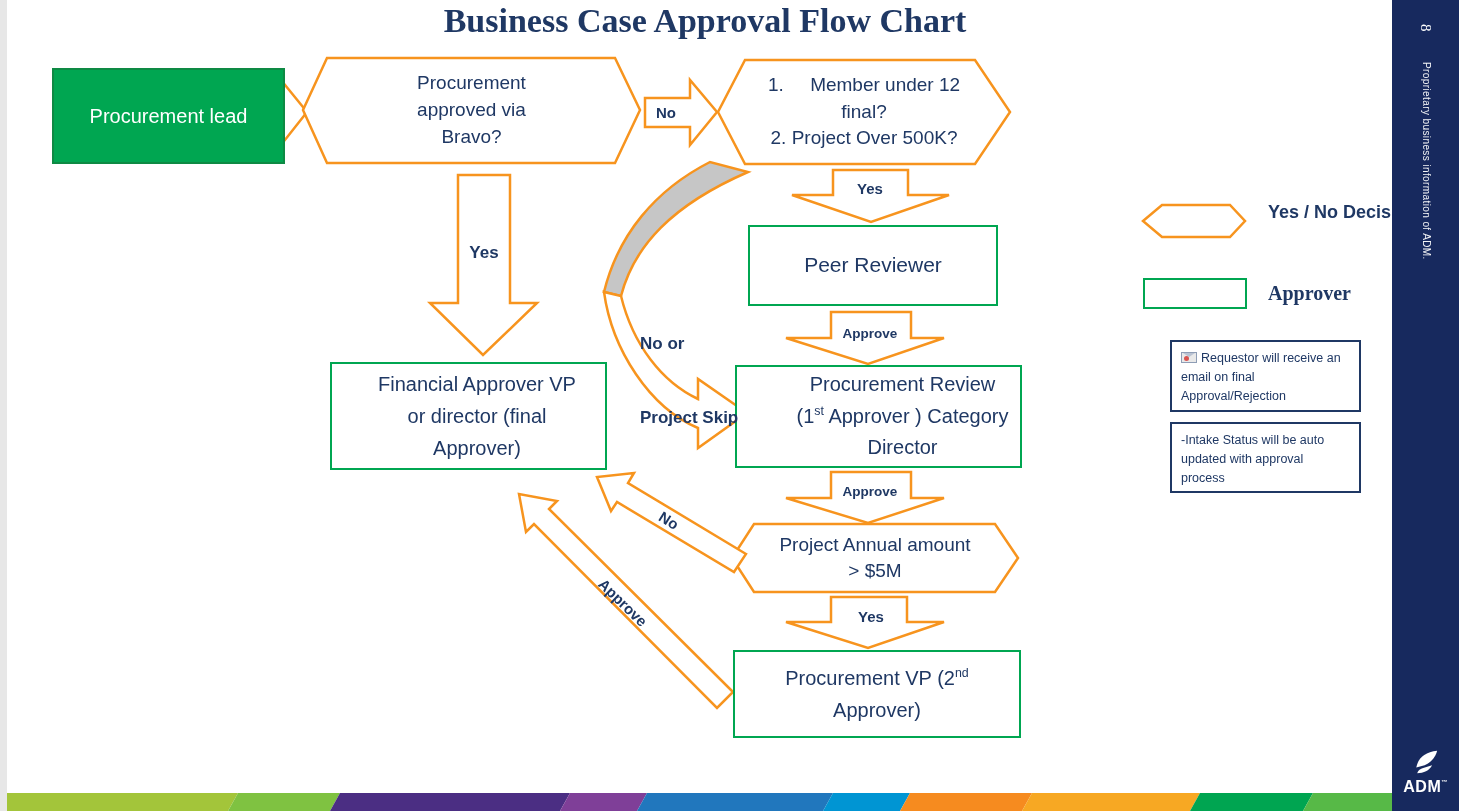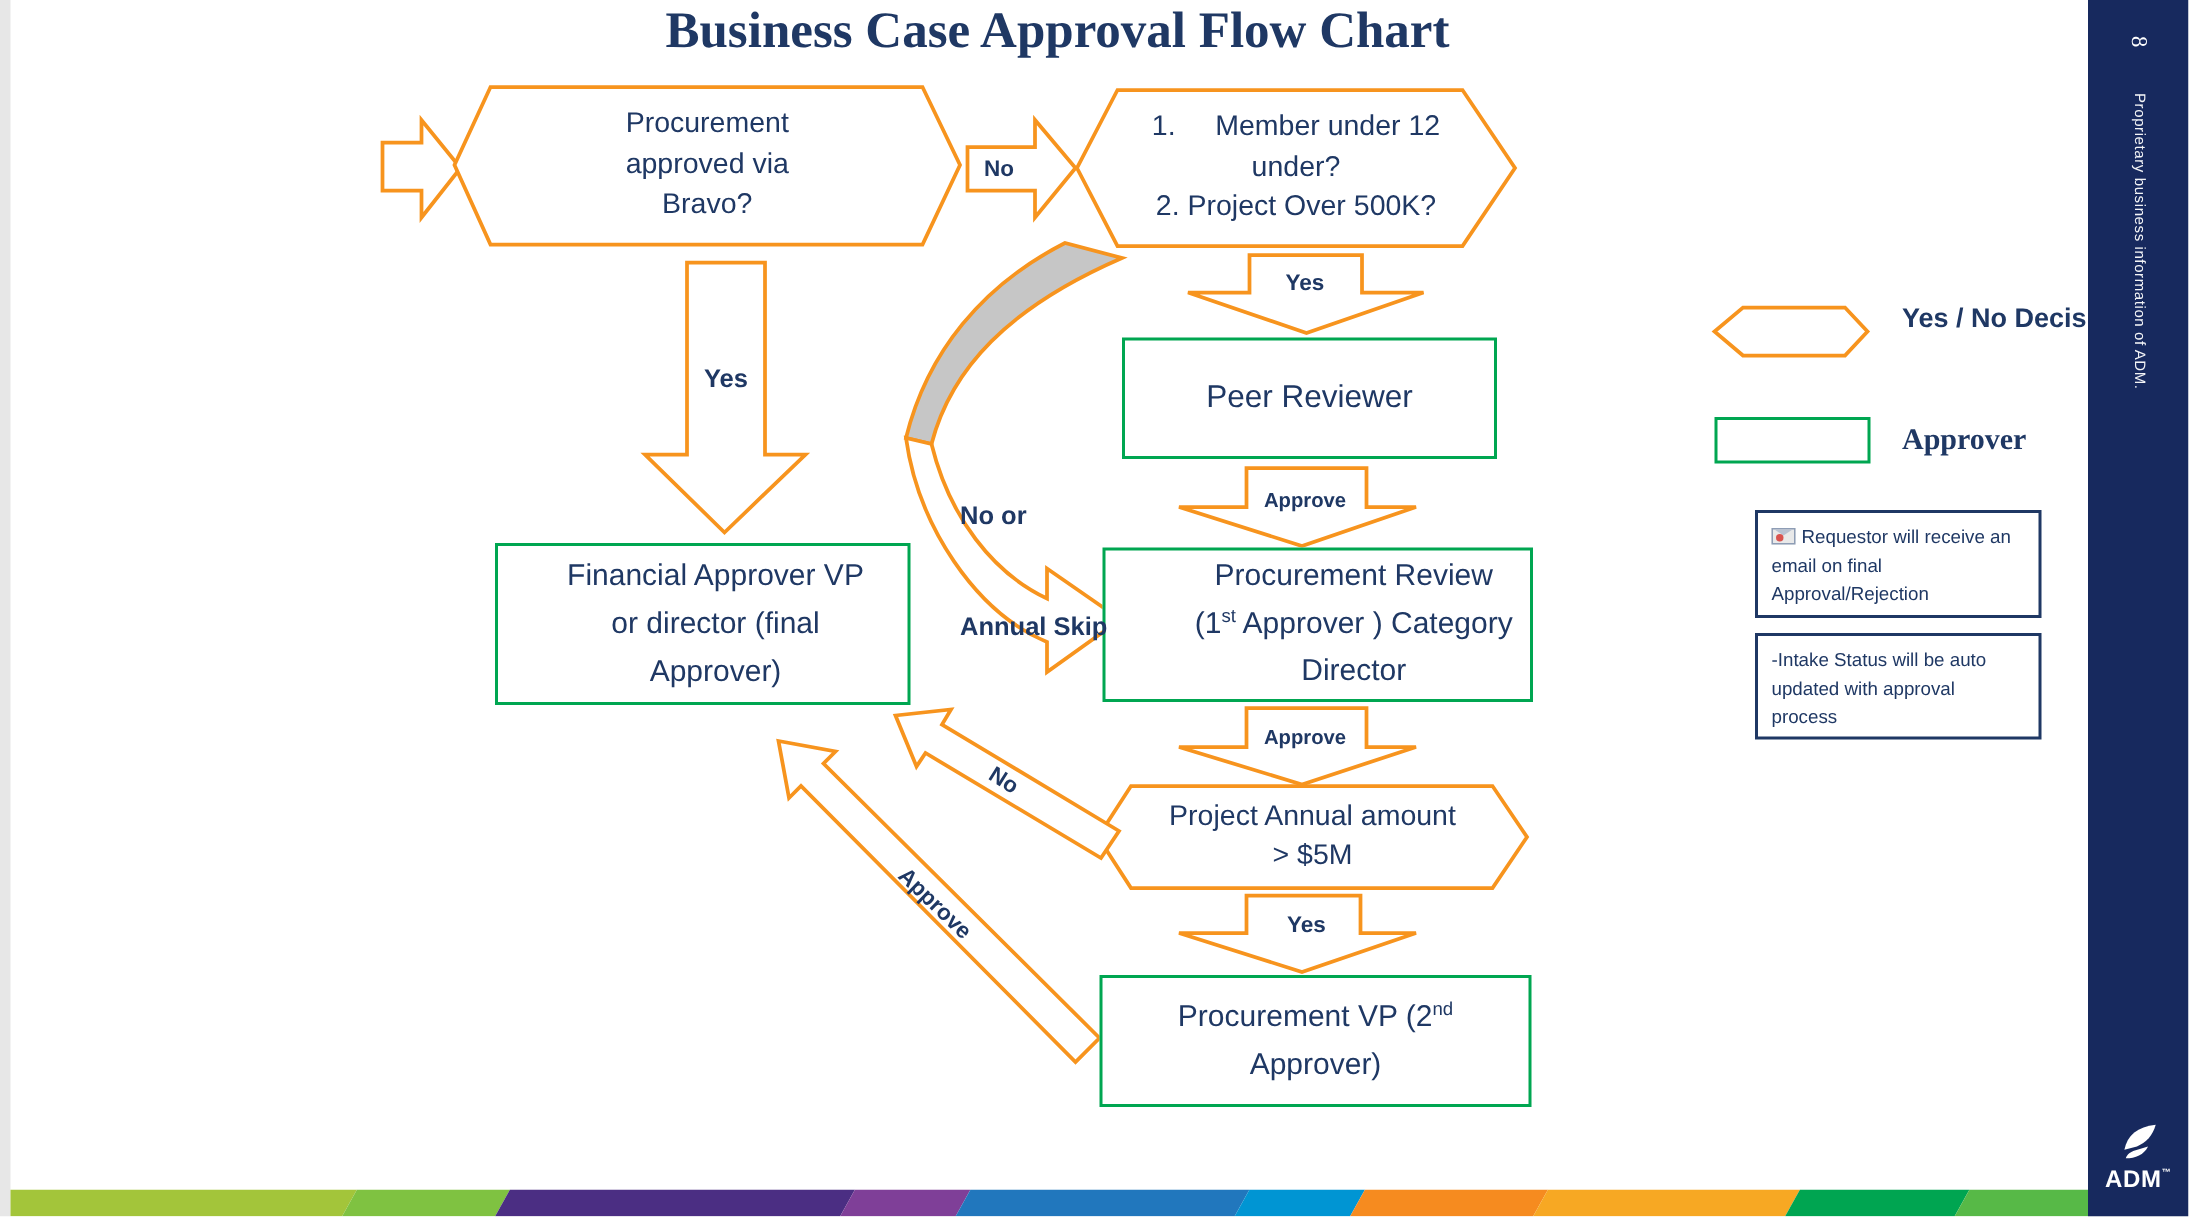--- a/index.html
+++ b/index.html
@@ -57,30 +57,33 @@
     <path d="M 604 292 C 612 350, 650 408, 698 428 L 698 448 L 747 413 L 698 379 L 698 399 C 662 382, 633 345, 621 296 Z" fill="#fff" stroke="var(--orange)" stroke-width="2.5"></path>
     <polygon points="746,554 628,483 634,473 597,477 611,511 617,502 734,572" fill="#fff" stroke="var(--orange)" stroke-width="2.5"></polygon>
     <polygon points="733,692 549,509 557,501 519,494 526,532 534,524 717,708" fill="#fff" stroke="var(--orange)" stroke-width="2.5"></polygon>
     <polygon points="1162,205 1230,205 1245,221 1230,237 1162,237 1143,221" fill="#fff" stroke="var(--orange)" stroke-width="2.5"></polygon>
   </svg>
 
   <div class="left-edge"></div>
 
   <div class="title">Business Case Approval Flow Chart</div>
 
+  <div class="filled" style="left:52px;top:68px;width:233px;height:96px;">
+    <span>Procurement lead</span>
+  </div>
 
   <div class="hex-text" style="left:303px;top:58px;width:337px;height:105px;">
     <div>Procurement</div>
     <div>approved via</div>
     <div>Bravo?</div>
   </div>
 
   <div class="hex-text" style="left:718px;top:60px;width:292px;height:104px;white-space:pre;">
     <div>1.&nbsp;&nbsp;&nbsp;&nbsp;&nbsp;Member under 12</div>
-    <div>under?</div>
+    <div>final?</div>
     <div>2. Project Over 500K?</div>
   </div>
 
   <div class="gbox" style="left:748px;top:225px;width:250px;height:81px;font-size:21px;">
     <span>Peer Reviewer</span>
   </div>
 
   <div class="gbox" style="left:735px;top:365px;width:287px;height:103px;line-height:1.58;padding-left:48px;">
     <div><span>Procurement Review</span></div>
     <div><span>(1</span><sup>st</sup><span> Approver ) Category</span></div>
@@ -103,21 +106,21 @@
     <div>Approver)</div>
   </div>
 
   <div class="lbl" style="left:648px;top:104px;width:36px;text-align:center;font-size:15px;">No</div>
   <div class="lbl" style="left:845px;top:180px;width:50px;text-align:center;font-size:15px;">Yes</div>
   <div class="lbl" style="left:455px;top:243px;width:58px;text-align:center;font-size:17px;">Yes</div>
   <div class="lbl" style="left:837px;top:326px;width:66px;text-align:center;font-size:13.5px;">Approve</div>
   <div class="lbl" style="left:837px;top:484px;width:66px;text-align:center;font-size:13.5px;">Approve</div>
   <div class="lbl" style="left:612px;top:283px;font-size:17px;line-height:1.45;margin-left:28px;">
     <div>No or</div>
-    <div>Annual Skip</div>
+    <div>Project Skip</div>
   </div>
   <div class="lbl" style="left:848px;top:608px;width:46px;text-align:center;font-size:15px;">Yes</div>
   <div class="lbl" style="left:648px;top:512px;width:42px;text-align:center;font-size:15px;transform:rotate(32deg);">No</div>
   <div class="lbl" style="left:582px;top:594px;width:82px;text-align:center;font-size:15px;transform:rotate(44deg);">Approve</div>
 
   <div class="lbl" style="left:1268px;top:198px;width:92px;font-size:18px;line-height:1.6;">Yes / No Decision</div>
   <div style="position:absolute;left:1143px;top:278px;width:104px;height:31px;border:2.5px solid var(--green);background:#fff;"></div>
   <div class="lbl" style="left:1268px;top:282px;font-size:20px;font-family:Liberation Serif, serif;">Approver</div>
 
   <div class="note" style="left:1140px;top:340px;width:191px;height:72px;">

